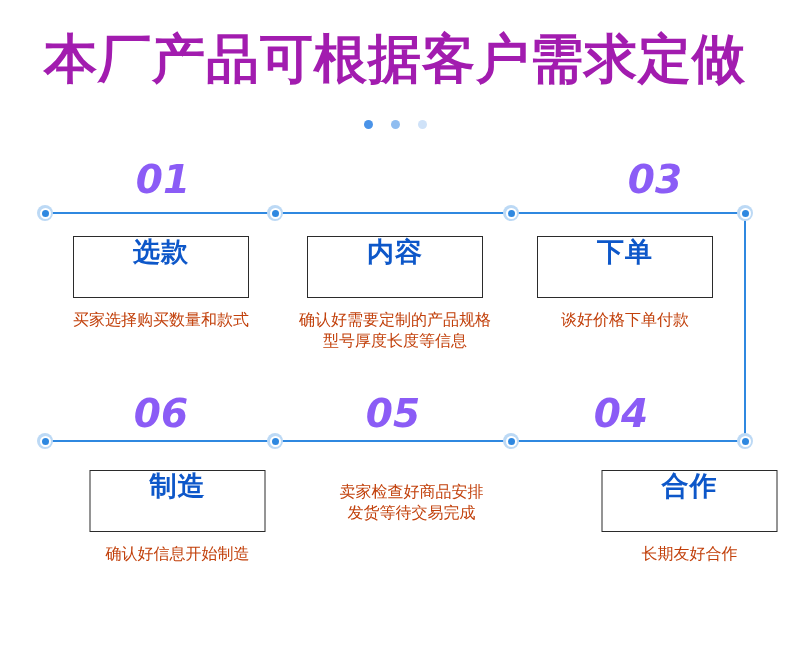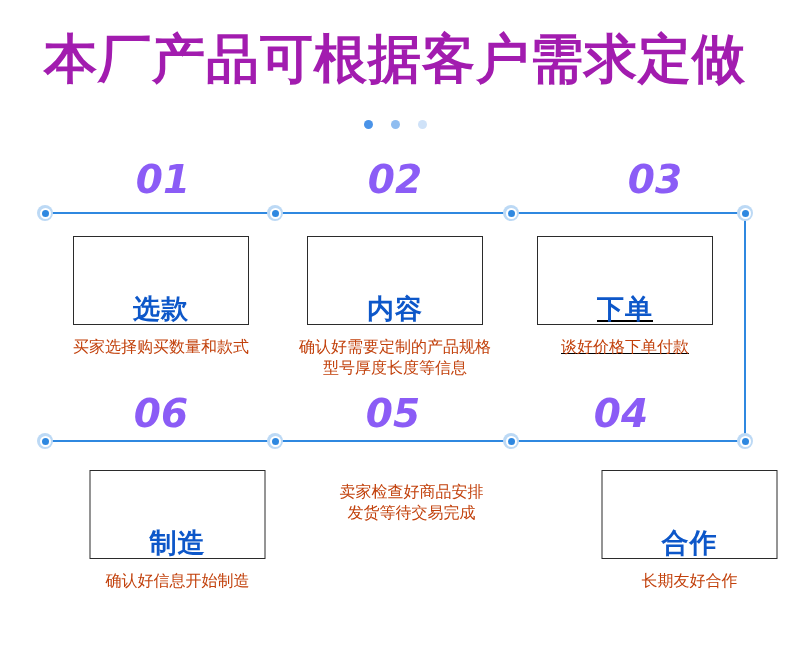--- a/index.html
+++ b/index.html
@@ -118,25 +118,25 @@
 
   
   .card {
     position: absolute;
     width: 176px;
     transform: translateX(-50%);
   }
   .card-box {
     box-sizing: border-box;
     width: 176px;
-    height: 89px;
+    height: 62px;
     border: 1px solid #2b2b2b;
     background: #ffffff;
     display: flex;
-    align-items: flex-end;
+    align-items: flex-start;
     justify-content: center;
   }
   .card-label {
     font-size: 27px;
     line-height: 30px;
     font-weight: bold;
     color: #0d57c9;
     letter-spacing: 1px;
     white-space: nowrap;
   }
@@ -175,39 +175,38 @@
   <div class="node" style="left:275px; top:213px;"></div>
   <div class="node" style="left:511px; top:213px;"></div>
   <div class="node" style="left:745px; top:213px;"></div>
 
   <div class="node" style="left:45px;  top:441px;"></div>
   <div class="node" style="left:275px; top:441px;"></div>
   <div class="node" style="left:511px; top:441px;"></div>
   <div class="node" style="left:745px; top:441px;"></div>
 
   <div class="step-num num-row-top" style="left:163px;">01</div>
-  <div class="step-num num-row-top" style="left:395px;">02</div>
   <div class="step-num num-row-top" style="left:655px;">03</div>
 
   <div class="card row-top-card" style="left:161px;">
     <div class="card-box">
       <span class="card-label">选款</span>
     </div>
     <div class="card-caption">买家选择购买数量和款式</div>
   </div>
 
   <div class="card row-top-card" style="left:395px;">
     <div class="card-box">
       <span class="card-label">内容</span>
     </div>
     <div class="card-caption">确认好需要定制的产品规格
 型号厚度长度等信息</div>
   </div>
 
-  <div class="card row-top-card" style="left:625px;text-decoration:underline;">
+  <div class="card row-top-card" style="left:625px;">
     <div class="card-box">
       <span class="card-label">下单</span>
     </div>
     <div class="card-caption">谈好价格下单付款</div>
   </div>
 
   <div class="step-num num-row-bottom" style="left:161px;">06</div>
   <div class="step-num num-row-bottom" style="left:393px;">05</div>
   <div class="step-num num-row-bottom" style="left:621px;">04</div>
 

